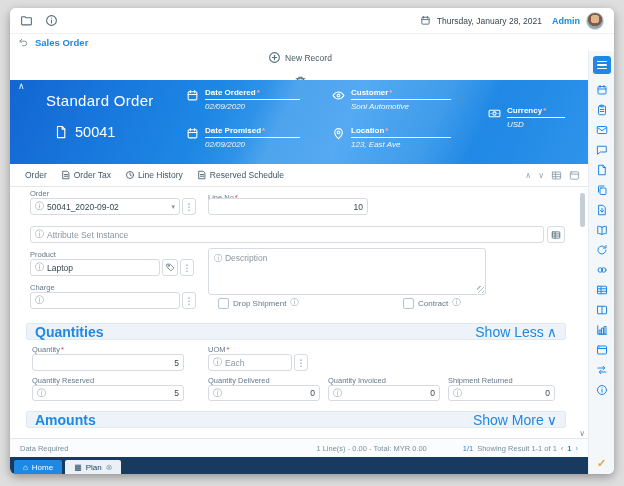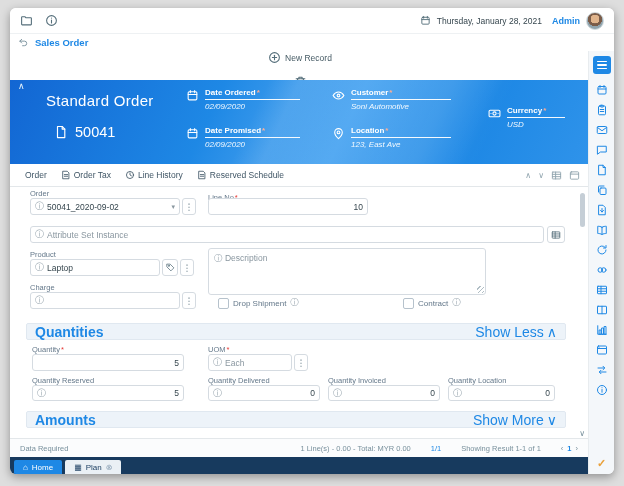--- a/index.html
+++ b/index.html
@@ -81,22 +81,22 @@
   .iinline{color:#9aa7b0;font-size:8.5px;}
   .sect{position:absolute;height:17px;background:#edf3f9;border:1px solid #e0e8f0;border-radius:2px;
         display:flex;align-items:center;padding:0 8px;box-sizing:border-box;}
   .sect-title{font-size:14px;font-weight:bold;color:#1e88e5;}
   .sect-toggle{margin-left:auto;font-size:14px;color:#1e88e5;display:flex;align-items:center;gap:3px;}
   .vthumb{position:absolute;right:3px;top:6px;width:5px;height:34px;background:#c5ced6;border-radius:3px;}
   .scrolldn{position:absolute;right:3px;bottom:0px;font-size:8px;color:#78909c;}
   
   .statusbar{position:absolute;top:430px;left:0;width:578px;height:19px;border-top:1px solid #e3e7ea;background:#fbfcfd;
              display:flex;align-items:center;gap:10px;padding:0 10px;box-sizing:border-box;font-size:7.5px;color:#78909c;}
-  .st-right{margin-left:auto;display:flex;align-items:center;gap:20px;}
-  .st-blue{color:#1e88e5;font-weight:normal;}
+  .st-right{margin-left:auto;display:flex;align-items:center;gap:4px;}
+  .st-blue{color:#1e88e5;font-weight:normal;margin-left:32px;}
   .pag{display:flex;align-items:center;gap:4px;}
   .pag .pg{color:#1e88e5;font-weight:bold;}
   
   .bottombar{position:absolute;top:449px;left:0;width:578px;height:17px;background:#173a5e;
              display:flex;align-items:flex-end;gap:3px;padding:0 4px;box-sizing:border-box;}
   .btab{height:14px;display:flex;align-items:center;gap:4px;font-size:8px;padding:0 9px;border-radius:2px 2px 0 0;}
   .btab.home{background:#1e88e5;color:#fff;}
   .btab.plan{background:#eaf0f5;color:#173a5e;}
   .btab .x{color:#8aa0b5;font-size:8px;}
   
@@ -582,21 +582,21 @@
     <div class="lbl" style="left:198px;top:189px">Quantity Delivered</div>
     <div class="fld" style="left:198px;top:198px;width:112px;height:16px">
       <span class="ii">ⓘ</span>
       <span class="val-r">0</span>
     </div>
     <div class="lbl" style="left:318px;top:189px">Quantity Invoiced</div>
     <div class="fld" style="left:318px;top:198px;width:112px;height:16px">
       <span class="ii">ⓘ</span>
       <span class="val-r">0</span>
     </div>
-    <div class="lbl" style="left:438px;top:189px">Quantity Location</div>
+    <div class="lbl" style="left:438px;top:189px">Shipment Returned</div>
     <div class="fld" style="left:438px;top:198px;width:107px;height:16px">
       <span class="ii">ⓘ</span>
       <span class="val-r">0</span>
     </div>
 
     <div class="sect" style="left:16px;top:224px;width:540px">
       <span class="sect-title">Amounts</span>
       <span class="sect-toggle">
         <span>Show More</span>
           <span>∨</span>

